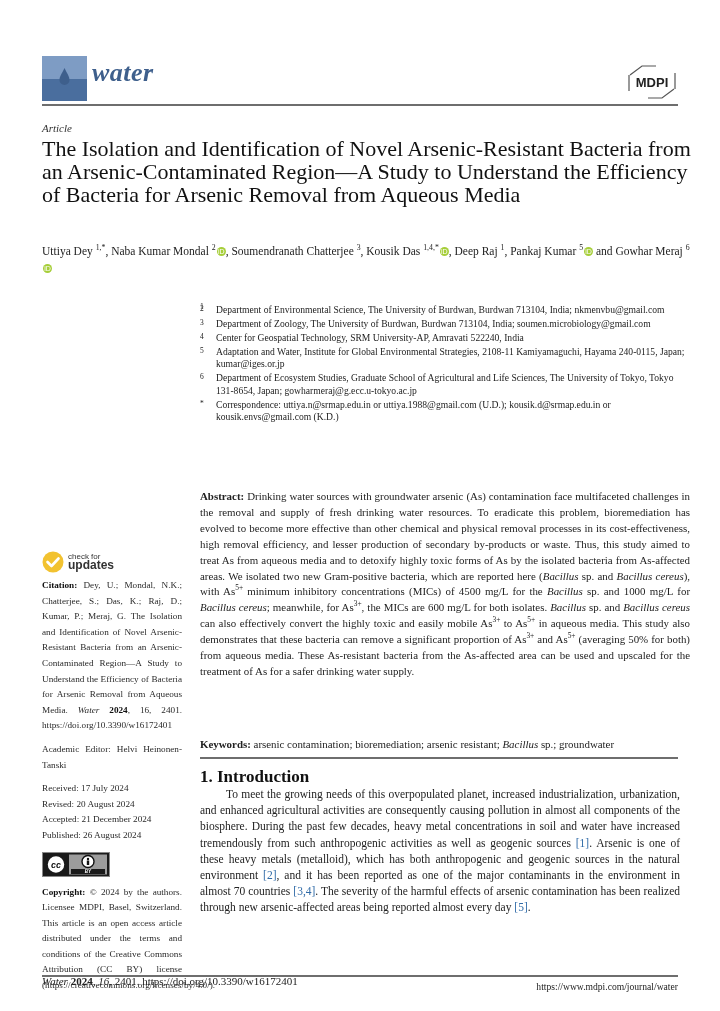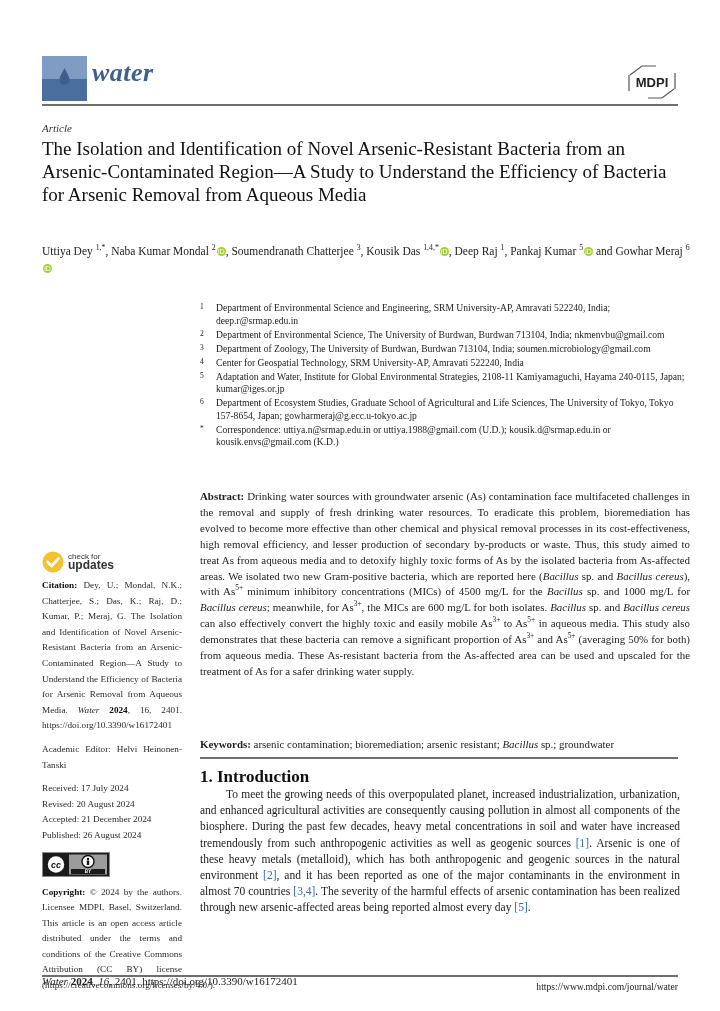--- a/index.html
+++ b/index.html
@@ -9,21 +9,21 @@
 
   
   #logo-box { left:42px; top:56px; width:45px; height:45px; }
   #journal-name { left:92px; top:58px; font-size:26px; font-style:italic; font-weight:bold;
                   color:#3e5f8c; letter-spacing:0.5px; }
   #mdpi-logo { left:626px; top:63px; width:52px; height:38px; }
   #header-rule { left:42px; top:104px; width:636px; height:2px; background:#6e6e6e; }
 
   
   #article-type { left:42px; top:122px; font-size:11px; font-style:italic; color:#333; }
-  #title { left:42px; top:137px; width:650px; font-size:19px; line-height:23px; color:#111; }
+  #title { left:42px; top:137px; width:650px; font-size:22px; line-height:23px; color:#111; }
   #authors { left:42px; top:243px; width:650px; font-size:11.5px; line-height:17px; color:#222; }
   .orcid { display:inline-block; width:9px; height:9px; border-radius:50%; background:#a6ce39;
            color:#fff; font-size:7px; line-height:9px; text-align:center; font-family:"Liberation Sans",sans-serif;
            vertical-align:1px; margin-left:1px; }
   sup { font-size:0.68em; line-height:0; }
 
   
   #affiliations { left:200px; top:302px; width:490px; font-size:9.6px; line-height:12.5px; color:#222; }
   .aff { position:relative; padding-left:16px; margin-bottom:1.5px; }
   .aff .num { position:absolute; left:0; top:-1px; font-size:7.5px; }
@@ -73,26 +73,26 @@
   <text x="26" y="24" text-anchor="middle" font-family="Liberation Sans, sans-serif" font-weight="bold" font-size="13" fill="#222">MDPI</text>
 </svg>
 <div id="header-rule" class="abs"></div>
 
 <div id="article-type" class="abs">Article</div>
 <div id="title" class="abs">The Isolation and Identification of Novel Arsenic-Resistant Bacteria from an Arsenic-Contaminated Region—A Study to Understand the Efficiency of Bacteria for Arsenic Removal from Aqueous Media</div>
 
 <div id="authors" class="abs"><span>Uttiya Dey</span> <sup>1,*</sup>, <span>Naba Kumar Mondal</span> <sup>2</sup><span class="orcid">iD</span>, <span>Soumendranath Chatterjee</span> <sup>3</sup>, <span>Kousik Das</span> <sup>1,4,*</sup><span class="orcid">iD</span>, <span>Deep Raj</span> <sup>1</sup>, <span>Pankaj Kumar</span> <sup>5</sup><span class="orcid">iD</span> <span>and</span> <span>Gowhar Meraj</span> <sup>6</sup><span class="orcid">iD</span></div>
 
 <div id="affiliations" class="abs">
-    <div class="aff"><span class="num">1</span><span>Department of Environmental Science and Engineering, SRM University-AP, Amravati 522240, India; deep.r@srmap.edu.in</span></div>
+    <div class="aff"><span class="num">1</span></div>
     <div class="aff"><span class="num">2</span><span>Department of Environmental Science, The University of Burdwan, Burdwan 713104, India; nkmenvbu@gmail.com</span></div>
     <div class="aff"><span class="num">3</span><span>Department of Zoology, The University of Burdwan, Burdwan 713104, India; soumen.microbiology@gmail.com</span></div>
     <div class="aff"><span class="num">4</span><span>Center for Geospatial Technology, SRM University-AP, Amravati 522240, India</span></div>
     <div class="aff"><span class="num">5</span><span>Adaptation and Water, Institute for Global Environmental Strategies, 2108-11 Kamiyamaguchi, Hayama 240-0115, Japan; kumar@iges.or.jp</span></div>
-    <div class="aff"><span class="num">6</span><span>Department of Ecosystem Studies, Graduate School of Agricultural and Life Sciences, The University of Tokyo, Tokyo 157-8654, Japan; gowharmeraj@g.ecc.u-tokyo.ac.jp</span></div>
+    <div class="aff"><span class="num">6</span><span>Department of Ecosystem Studies, Graduate School of Agricultural and Life Sciences, The University of Tokyo, Tokyo 131-8654, Japan; gowharmeraj@g.ecc.u-tokyo.ac.jp</span></div>
     <div class="aff"><span class="num">*</span><span>Correspondence: uttiya.n@srmap.edu.in or uttiya.1988@gmail.com (U.D.); kousik.d@srmap.edu.in or kousik.envs@gmail.com (K.D.)</span></div>
   </div>
 
 <div id="sidebar" class="abs">
   <div id="check-updates">
     <svg id="check-icon" viewBox="0 0 22 22">
       <circle cx="11" cy="11" r="10.5" fill="#f2c230"></circle>
       <path d="M5.5 11 L9.5 15 L16.5 7.5" fill="none" stroke="#fff" stroke-width="2.6" stroke-linecap="round" stroke-linejoin="round"></path>
     </svg>
     <div class="cu-text">

